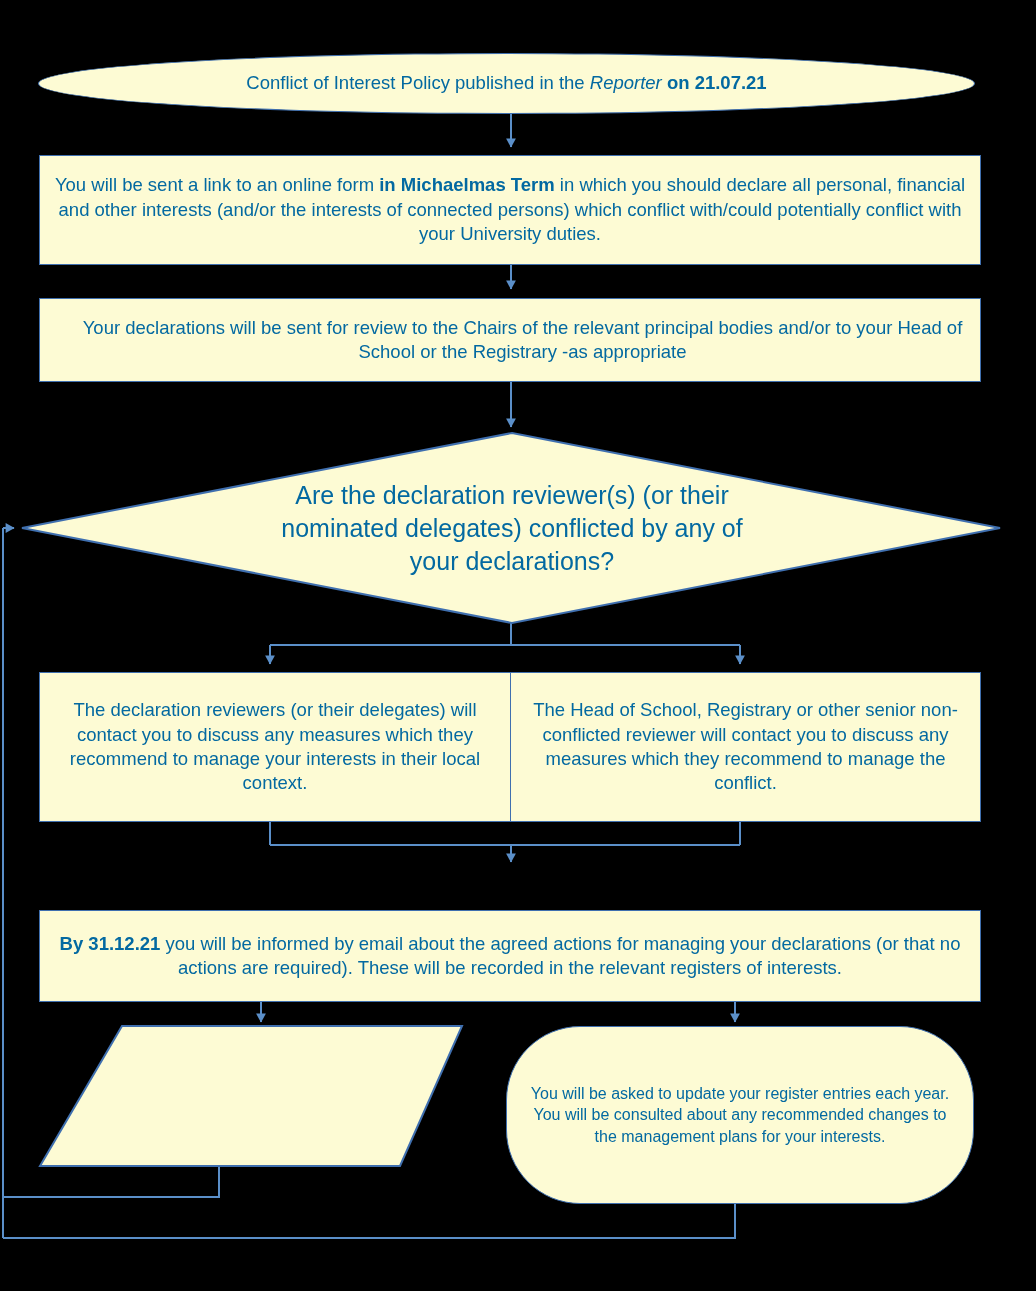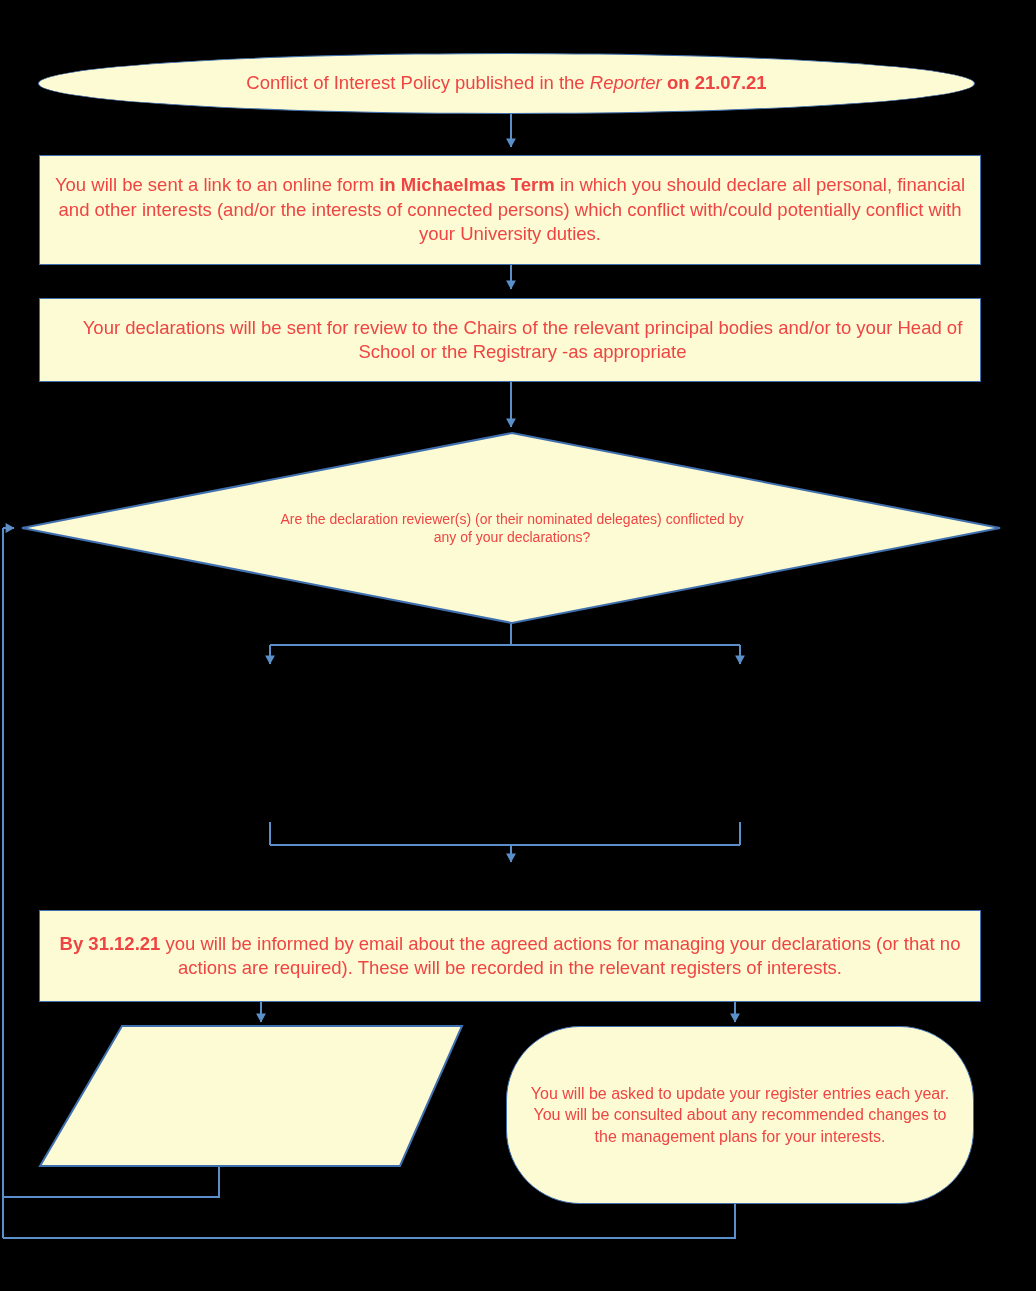--- a/index.html
+++ b/index.html
@@ -27,21 +27,21 @@
     width: 1036px;
     height: 1291px;
     pointer-events: none;
   }
   .node {
     position: absolute;
     box-sizing: border-box;
     display: flex;
     align-items: center;
     justify-content: center;
-    color: #ef4444;
+    color: #0369a1;
     text-align: center;
     line-height: 1.32;
   }
   .node .nlabel {
     display: block;
     width: 100%;
     padding: 0 14px;
     box-sizing: border-box;
   }
   
@@ -61,21 +61,21 @@
   .shape-round {
     background: #FDFBD4;
     border: 1.5px solid #3F6FAF;
     border-radius: 74px;
     font-size: 16px;
   }
   
   .shape-diamond {
     background: transparent;
     border: none;
-    font-size: 14px;
+    font-size: 25px;
   }
   
   .shape-para {
     background: transparent;
     border: none;
     font-size: 18.5px;
   }
   .b { font-weight: bold; }
   .i { font-style: italic; }
 </style>
@@ -143,21 +143,27 @@
   </div>
 
   <div class="node shape-rect" style="left:39px; top:298px; width:942px; height:84px;padding-left:25px;">
     <span class="nlabel">Your declarations will be sent for review to the Chairs of the relevant principal bodies and/or to your Head of School or the Registrary -as appropriate</span>
   </div>
 
   <div class="node shape-diamond" style="left:262px; top:468px; width:500px; height:120px;">
     <span class="nlabel">Are the declaration reviewer(s) (or their nominated delegates) conflicted by any of your declarations?</span>
   </div>
 
+  <div class="node shape-rect" style="left:39px; top:672px; width:472px; height:150px;">
+    <span class="nlabel">The declaration reviewers (or their delegates) will contact you to discuss any measures which they recommend to manage your interests in their local context.</span>
+  </div>
 
+  <div class="node shape-rect" style="left:510px; top:672px; width:471px; height:150px;">
+    <span class="nlabel">The Head of School, Registrary or other senior non-conflicted reviewer will contact you to discuss any measures which they recommend to manage the conflict.</span>
+  </div>
 
   <div class="node shape-rect" style="left:39px; top:910px; width:942px; height:92px;">
     <span class="nlabel">
       <span class="b">By 31.12.21</span><span> you will be informed by email about the agreed actions for managing your declarations (or that no actions are required).  These will be recorded in the relevant registers of interests.</span>
     </span>
   </div>
 
 
   <div class="node shape-round" style="left:506px; top:1026px; width:468px; height:178px;">
     <span class="nlabel">You will be asked to update your register entries each year.  You will be consulted about any recommended changes to the management plans for your interests.</span>

